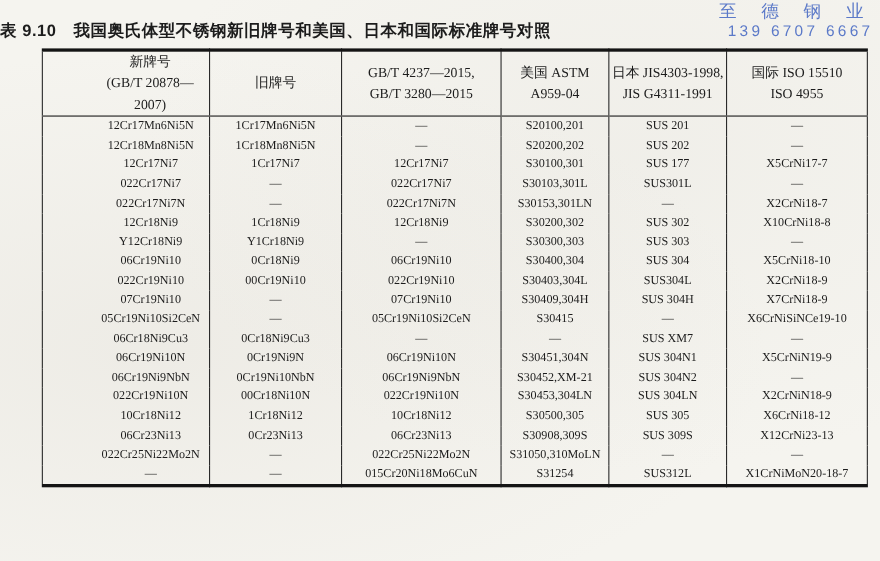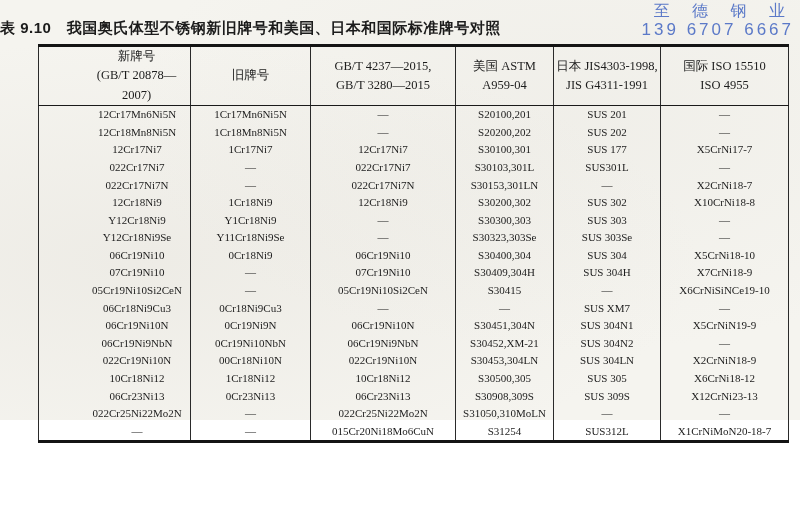--- a/index.html
+++ b/index.html
@@ -2,32 +2,32 @@
 <html><head>
 <meta charset="utf-8">
 <style>
   html,body{margin:0;padding:0;}
   body{
     width:800px;height:510px;overflow:hidden;
     font-family:"Liberation Serif","DejaVu Serif",serif;
     color:#1c1c1c;
   }
   .page{
-    position:relative;width:800px;height:420px;
+    position:relative;width:800px;height:510px;
     background:
       radial-gradient(ellipse at 18% 62%, rgba(208,203,193,.20), transparent 60%),
       radial-gradient(ellipse at 72% 28%, rgba(214,211,203,.16), transparent 55%),
       #f5f4ef;
   }
   .watermark{
     position:absolute;top:2px;right:6px;text-align:right;line-height:1.15;
     font-family:"Liberation Sans","DejaVu Sans",sans-serif;
   }
   .wm-company{font-size:16px;letter-spacing:9px;}
-  .wm-phone{font-size:17px;letter-spacing:3px;}
+  .wm-phone{font-size:14px;letter-spacing:3px;}
   .page-title{
     position:absolute;top:19px;left:0;right:0;text-align:left;
     font-size:15px;font-weight:bold;letter-spacing:.5px;
     font-family:"Liberation Sans","DejaVu Sans",sans-serif;
   }
   table.cmp{
     position:absolute;left:38px;top:44px;width:750px;
     border-collapse:collapse;table-layout:fixed;
     border-top:3px solid #141414;
     border-bottom:3px solid #141414;
@@ -148,36 +148,36 @@
         </tr>
         <tr>
           <td>Y12Cr18Ni9</td>
           <td>Y1Cr18Ni9</td>
           <td>—</td>
           <td>S30300,303</td>
           <td>SUS 303</td>
           <td>—</td>
         </tr>
         <tr>
-          <td>Y12Cr18Ni9Se</td>
-          <td>Y11Cr18Ni9Se</td>
-          <td>—</td>
-          <td>S30323,303Se</td>
-          <td>SUS 303Se</td>
-          <td>—</td>
-        </tr>
-        <tr>
           <td>06Cr19Ni10</td>
           <td>0Cr18Ni9</td>
           <td>06Cr19Ni10</td>
           <td>S30400,304</td>
           <td>SUS 304</td>
           <td>X5CrNi18-10</td>
         </tr>
         <tr>
+          <td>022Cr19Ni10</td>
+          <td>00Cr19Ni10</td>
+          <td>022Cr19Ni10</td>
+          <td>S30403,304L</td>
+          <td>SUS304L</td>
+          <td>X2CrNi18-9</td>
+        </tr>
+        <tr>
           <td>07Cr19Ni10</td>
           <td>—</td>
           <td>07Cr19Ni10</td>
           <td>S30409,304H</td>
           <td>SUS 304H</td>
           <td>X7CrNi18-9</td>
         </tr>
         <tr>
           <td>05Cr19Ni10Si2CeN</td>
           <td>—</td>

